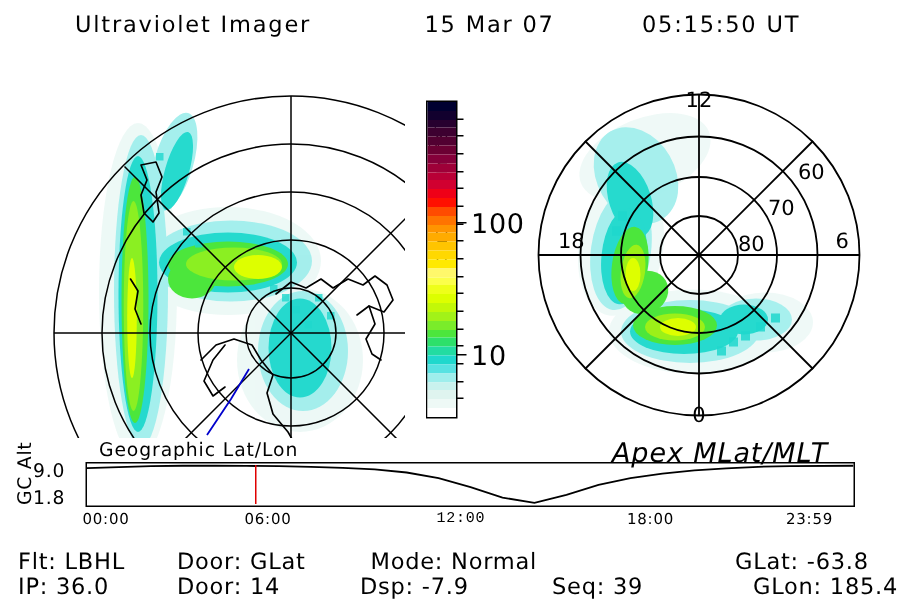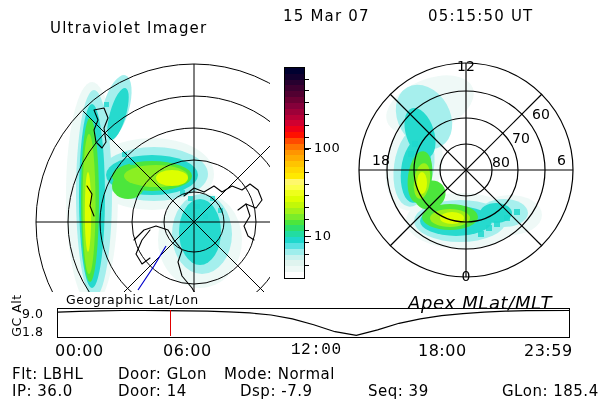--- a/index.html
+++ b/index.html
@@ -7,58 +7,58 @@
     width:600px;height:400px;overflow:hidden;background:#ffffff;
     font-family:"DejaVu Sans",sans-serif;color:#000000;
   }
   #root{position:relative;width:600px;height:400px;}
 
   .abs{position:absolute;}
 
   
   #header{top:7px;left:0;width:600px;height:24px;}
   #header .h-item{position:absolute;font-size:15px;letter-spacing:1.2px;white-space:nowrap;}
-  #title-text{left:50px;top:12px;}
+  #title-text{left:50px;top:0;}
   #date-text{left:283px;top:0;}
   #time-text{left:428px;top:0;}
 
   
   #geo-panel{left:32px;top:44px;width:238px;height:248px;}
   #mlt-panel{left:352px;top:55px;width:230px;height:232px;}
   .panel-svg{display:block;}
 
   
   #colorbar-group{left:266px;top:60px;width:86px;height:232px;}
   #cbar-axis-label{
     position:absolute;left:-52px;top:58px;width:160px;
     transform:rotate(-90deg);transform-origin:center center;
     font-size:13px;text-align:center;white-space:nowrap;letter-spacing:.4px;
   }
   #cbar-axis-label sup{font-size:9px;}
   #cbar-box{position:absolute;left:18px;top:7px;width:19px;height:210px;border:1px solid #000;}
   .cbar-band{width:100%;}
   .cbar-tick{position:absolute;left:38px;width:5px;height:1px;background:#000;}
   .cbar-tick.major{width:7px;}
-  .cbar-label{position:absolute;left:48px;font-size:13px;line-height:1;letter-spacing:.5px;}
+  .cbar-label{position:absolute;left:48px;font-size:18px;line-height:1;letter-spacing:.5px;}
 
   
   #orbit-area{left:0;top:292px;width:600px;height:66px;}
   #orbit-cap-left{position:absolute;left:66px;top:0px;font-size:12.5px;letter-spacing:.6px;white-space:nowrap;}
   #orbit-cap-right{position:absolute;left:408px;top:0px;font-size:18px;letter-spacing:.6px;white-space:nowrap;font-style:italic;}
   #gcalt-label{
     position:absolute;left:-12px;top:16px;width:56px;
     transform:rotate(-90deg);transform-origin:center center;
     font-size:12.5px;text-align:center;letter-spacing:.5px;
   }
   #ytick-hi{position:absolute;left:22px;top:14px;font-size:12.5px;letter-spacing:.5px;}
   #ytick-lo{position:absolute;left:22px;top:32px;font-size:12.5px;letter-spacing:.5px;}
   #orbit-box{position:absolute;left:57px;top:16px;width:513px;height:30px;border:1px solid #000;box-sizing:border-box;}
   #orbit-svg{position:absolute;left:0;top:0;}
   #orbit-cursor{position:absolute;width:1.5px;background:#e00000;top:1px;bottom:1px;}
-  .xtick-label{position:absolute;top:49px;font-size:16px;letter-spacing:.5px;white-space:nowrap;}
+  .xtick-label{position:absolute;top:49px;font-size:10px;letter-spacing:.5px;white-space:nowrap;}
 
   
   #status{left:0;top:365px;width:600px;height:34px;}
   .st-cell{position:absolute;font-size:15px;letter-spacing:.5px;white-space:nowrap;}
   .st-row0{top:0;}
   .st-row1{top:17px;}
 </style>
 </head>
 <body>
 
@@ -326,22 +326,23 @@
         <div class="xtick-label" style="left: 55px;">00:00</div>
         <div class="xtick-label" style="left: 163px;">06:00</div>
         <div class="xtick-label" style="left: 291px; font-family: Liberation Mono, monospace;">12:00</div>
         <div class="xtick-label" style="left: 418px;">18:00</div>
         <div class="xtick-label" style="left: 524px;">23:59</div>
       </div>
   </div>
 
   <div id="status" class="abs">
       <div class="st-cell st-row0" style="left: 12px;"><span>Flt: </span><span>LBHL</span></div>
-      <div class="st-cell st-row0" style="left: 118px;"><span>Door: </span><span>GLon</span></div>
-      <div class="st-cell st-row0" style="left: 224px; text-align: right;"><span>Mode: </span><span>Normal</span></div>
+      <div class="st-cell st-row0" style="left: 118px;"><span>Door: </span><span>GLat</span></div>
+      <div class="st-cell st-row0" style="left: 247px; text-align: right;"><span>Mode: </span><span>Normal</span></div>
+      <div class="st-cell st-row0" style="left: 490px;"><span>GLat: </span><span>-63.8</span></div>
       <div class="st-cell st-row1" style="left: 12px;"><span>IP: </span><span>36.0</span></div>
       <div class="st-cell st-row1" style="left: 118px;"><span>Door: </span><span>14</span></div>
       <div class="st-cell st-row1" style="left: 240px;"><span>Dsp: </span><span>-7.9</span></div>
       <div class="st-cell st-row1" style="left: 368px;"><span>Seq: </span><span>39</span></div>
       <div class="st-cell st-row1" style="left: 502px;"><span>GLon: </span><span>185.4</span></div>
     </div>
 
 </div>
 
 </body></html>

